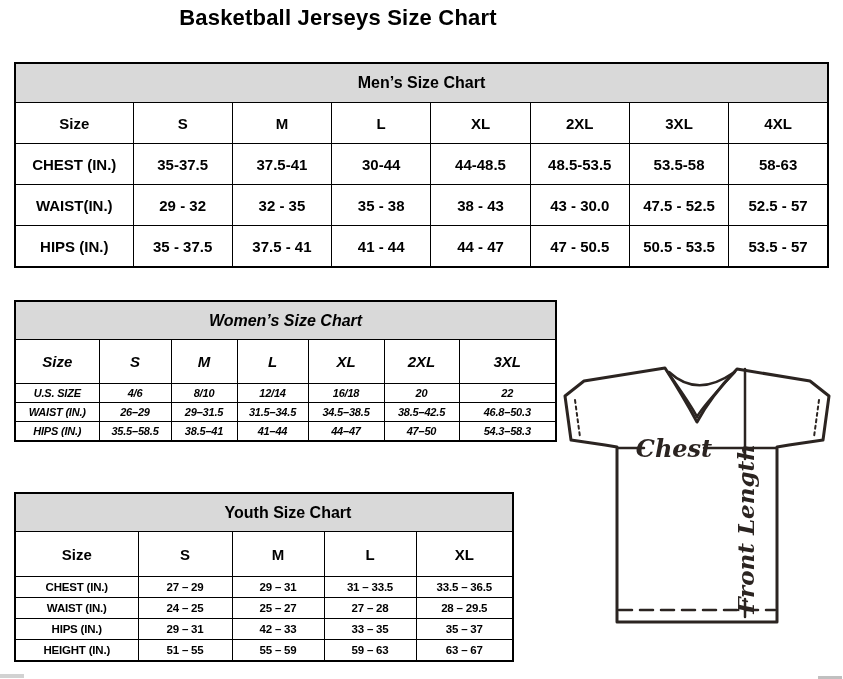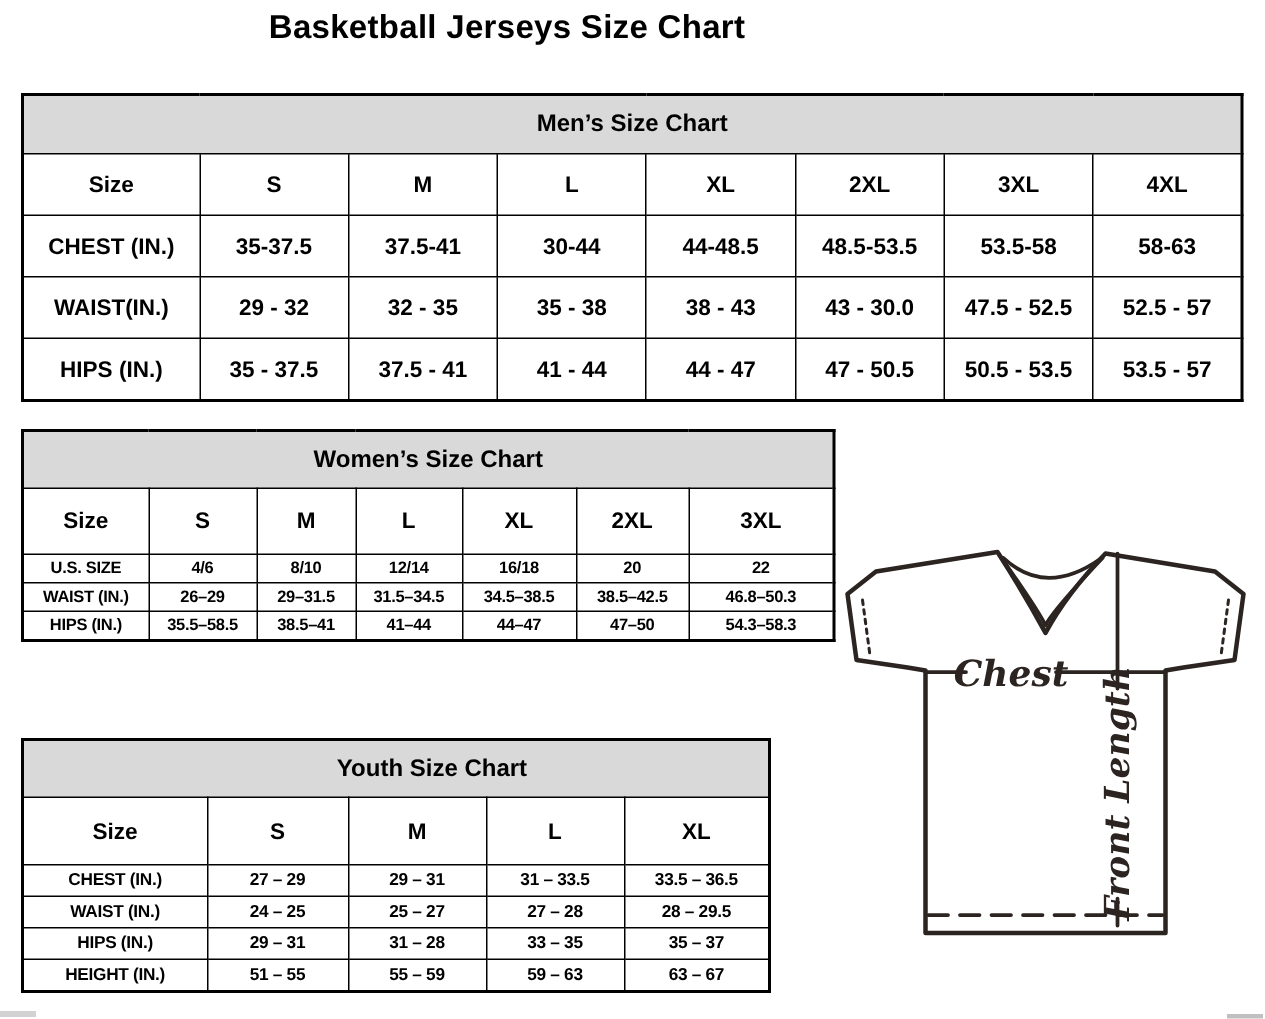--- a/index.html
+++ b/index.html
@@ -20,21 +20,21 @@
     border:1.5px solid #000; text-align:center; vertical-align:middle;
     padding:0; font-weight:bold; overflow:hidden; white-space:nowrap;
   }
   td.ttl { background:#d9d9d9; font-size:16px; }
   
   table.mens { left:14px; top:62px; width:815px; }
   .mens td.ttl { height:38px; }
   .mens tr.hd td { height:40px; font-size:15px; }
   .mens tr.dr td { height:40px; font-size:15px; }
   
-  table.womens { left:14px; top:286px; width:543px; }
+  table.womens { left:14px; top:300px; width:543px;font-style:italic; }
   .womens td.ttl { height:37px; }
   .womens tr.hd td { height:43px; font-size:15px; }
   .womens tr.dr td { height:18px; font-size:11px; letter-spacing:-0.2px; }
   
   table.youth { left:14px; top:492px; width:500px; }
   .youth td.ttl { height:37px;padding-left:48px; }
   .youth tr.hd td { height:44px; font-size:15px; }
   .youth tr.dr td { height:20px; font-size:11.5px; letter-spacing:-0.2px; }
   
   .jersey-wrap { position:absolute; left:556px; top:356px; width:282px; height:272px; }
@@ -192,21 +192,21 @@
   <tr class="dr">
     <td>WAIST (IN.)</td>
     <td>24 – 25</td>
     <td>25 – 27</td>
     <td>27 – 28</td>
     <td>28 – 29.5</td>
   </tr>
   <tr class="dr">
     <td>HIPS (IN.)</td>
     <td>29 – 31</td>
-    <td>31 – 28</td>
+    <td>42 – 33</td>
     <td>33 – 35</td>
     <td>35 – 37</td>
   </tr>
   <tr class="dr">
     <td>HEIGHT (IN.)</td>
     <td>51 – 55</td>
     <td>55 – 59</td>
     <td>59 – 63</td>
     <td>63 – 67</td>
   </tr>

